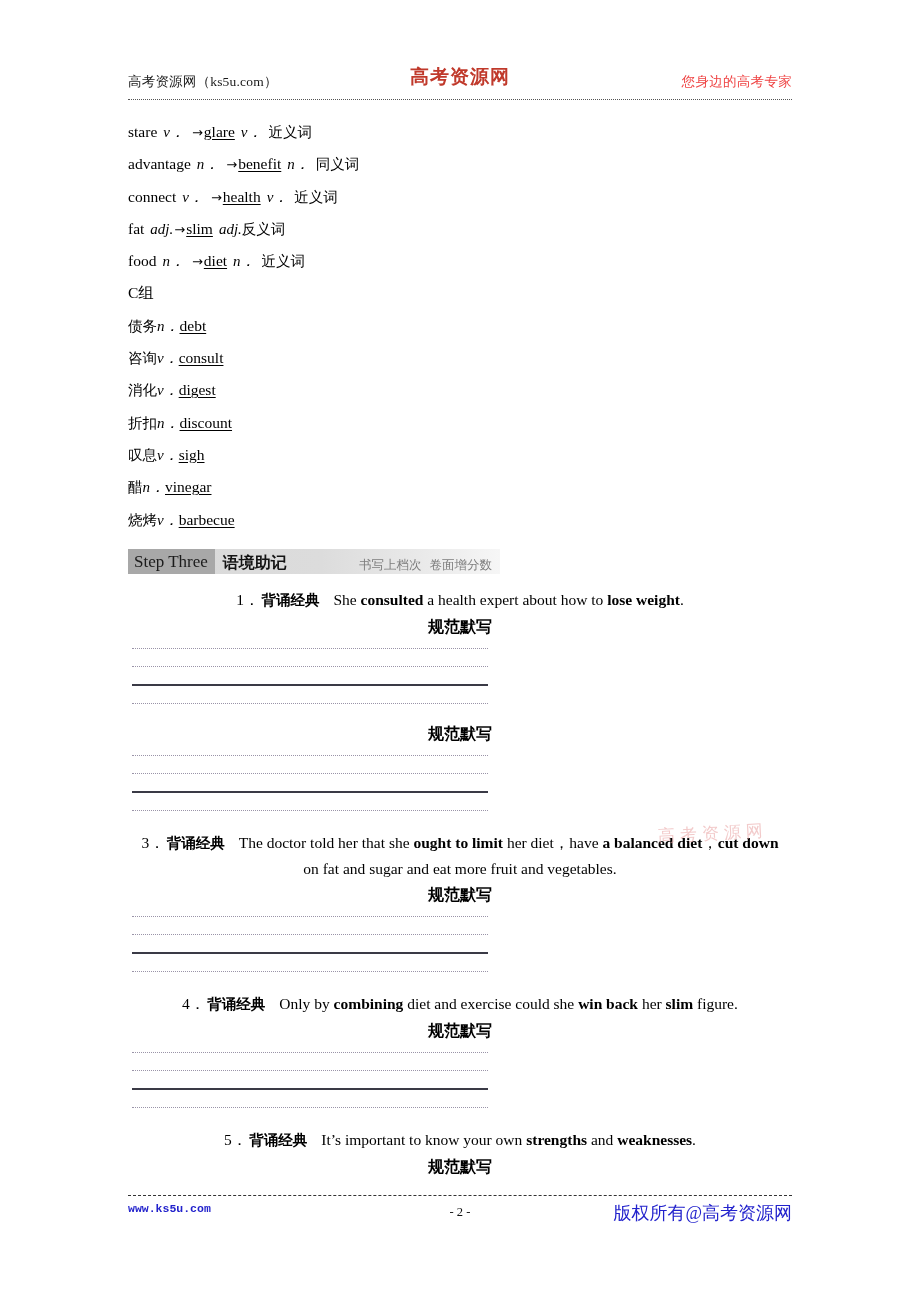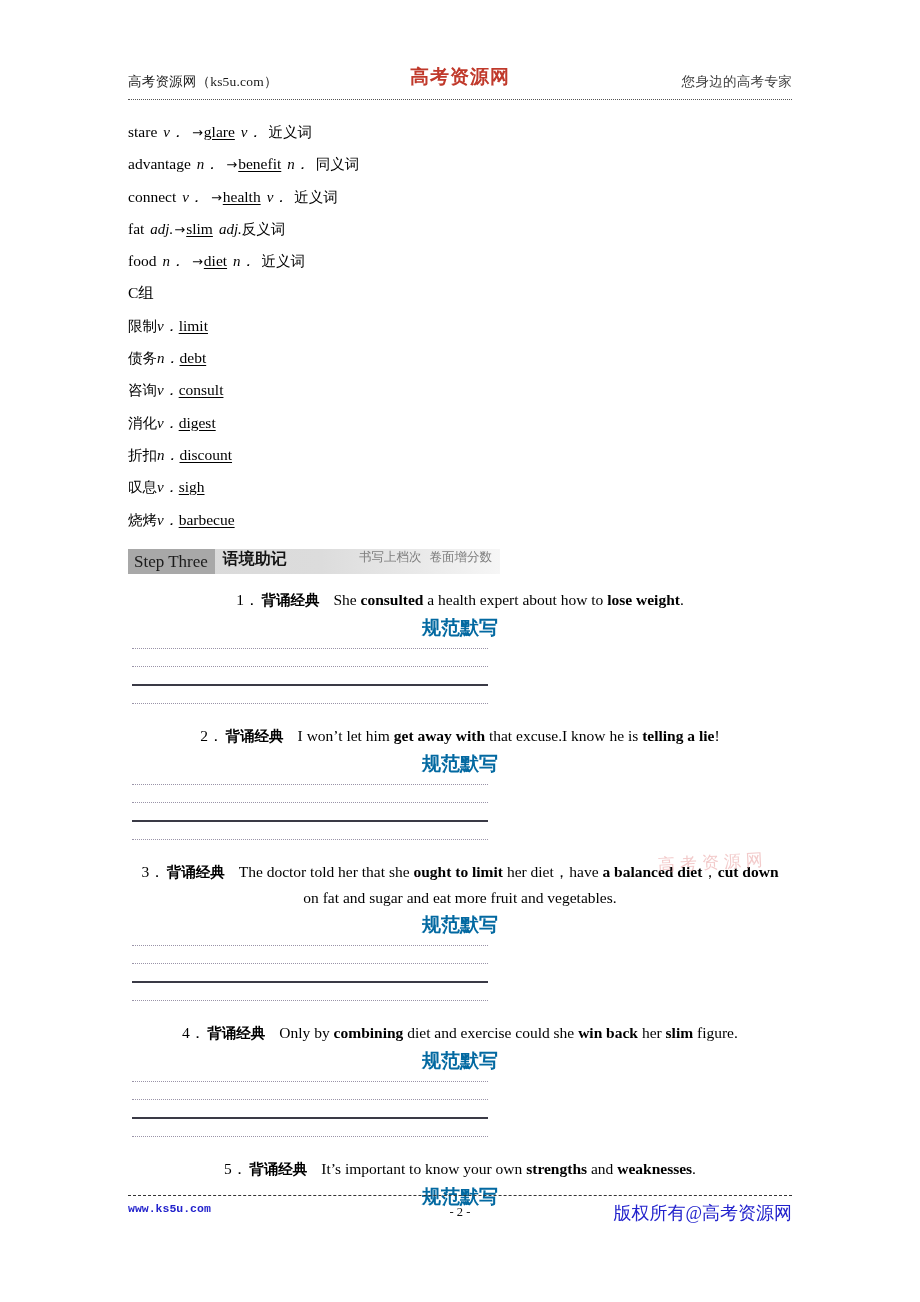--- a/index.html
+++ b/index.html
@@ -52,21 +52,21 @@
     color: #c0392b;
     letter-spacing: 1px;
     white-space: nowrap;
   }
   .hdr-right {
     position: absolute;
     right: 0;
     top: 9px;
     font-family: "Liberation Serif", "DejaVu Serif", serif;
     font-size: 13.5px;
-    color: #404040;
+    color: #ef4444;
     letter-spacing: 0.3px;
     white-space: nowrap;
   }
   .hdr-rule {
     position: absolute;
     left: 128px;
     top: 87px;
     width: 664px;
     height: 0;
     border-top: 1px dotted #555;
@@ -182,21 +182,21 @@
   }
 
   
   .step-banner {
     position: relative;
     margin-top: 13px;
     height: 25px;
     width: 372px;
     background: linear-gradient(to right, #d9d9d9 0%, #dcdcdc 52%, #e9e9e9 78%, #f6f6f6 100%);
     display: flex;
-    align-items: flex-start;
+    align-items: flex-end;
     overflow: hidden;
   }
   .step-chip {
     height: 25px;
     line-height: 25px;
     padding: 0 7px 0 6px;
     background: #a8a8a8;
     color: #1b1b1b;
     font-family: "Liberation Serif", "DejaVu Serif", serif;
     font-size: 17px;
@@ -238,23 +238,23 @@
     font-weight: bold;
     padding-left: 2px;
   }
   .item-sentence .body { padding-left: 14px; }
   .item-sentence b { font-weight: bold; }
   .item-sentence .cont { display: block; }
 
   .item-label {
     margin-top: 3px;
     font-family: "DejaVu Sans", "Liberation Sans", sans-serif;
-    font-size: 19px;
+    font-size: 16px;
     font-weight: bold;
-    color: #0369a1;
+    color: #000000;
     line-height: 22px;
   }
 
   
   .writing-lines {
     position: relative;
     width: 356px;
     height: 62px;
     margin-top: 10px;
     margin-left: 4px;
@@ -324,36 +324,36 @@
         <span class="en">food</span><span class="sp"></span><span class="pos">n．</span><span class="sp"></span><span class="arrow">→</span><span class="ul">diet</span><span class="sp"></span><span class="pos">n．</span><span class="sp"></span><span class="cn">近义词</span>
       </div>
     </div>
 
     <div class="grouphead">
       <span class="lat">C</span><span class="sp"></span><span>组</span>
     </div>
 
     <div>
       <div class="cnline">
-        <span class="cn">限制</span><span class="sp"></span><span class="sp"></span><span class="pos">v．</span><span class="sp"></span><span class="ul">limit</span>
-      </div>
-      <div class="cnline">
         <span class="cn">债务</span><span class="sp"></span><span class="pos">n．</span><span class="sp"></span><span class="ul">debt</span>
       </div>
       <div class="cnline">
         <span class="cn">咨询</span><span class="sp"></span><span class="pos">v．</span><span class="sp"></span><span class="ul">consult</span>
       </div>
       <div class="cnline">
         <span class="cn">消化</span><span class="sp"></span><span class="pos">v．</span><span class="sp"></span><span class="ul">digest</span>
       </div>
       <div class="cnline">
         <span class="cn">折扣</span><span class="sp"></span><span class="pos">n．</span><span class="sp"></span><span class="ul">discount</span>
       </div>
       <div class="cnline">
         <span class="cn">叹息</span><span class="sp"></span><span class="pos">v．</span><span class="sp"></span><span class="ul">sigh</span>
+      </div>
+      <div class="cnline">
+        <span class="cn">醋</span><span class="sp"></span><span class="sp"></span><span class="pos">n．</span><span class="sp"></span><span class="sp"></span><span class="ul">vinegar</span>
       </div>
       <div class="cnline">
         <span class="cn">烧烤</span><span class="sp"></span><span class="pos">v．</span><span class="sp"></span><span class="ul">barbecue</span>
       </div>
     </div>
 
     <div class="step-banner">
       <div class="step-chip">Step Three</div>
       <div class="step-title">语境助记</div>
       <div class="step-tags">
@@ -368,23 +368,20 @@
       <div class="item-label">规范默写</div>
       <div class="writing-lines">
         <div class="wl dot wl-1"></div>
         <div class="wl dot wl-2"></div>
         <div class="wl solid wl-3"></div>
         <div class="wl dot wl-4"></div>
       </div>
     </div>
 
     <div class="item">
-      <div class="item-sentence">
-        <span class="num">2．</span><span class="tag">背诵经典</span><span class="body"><span>I won’t let him </span><b>get away with</b><span> that excuse.I know he is </span><b>telling a lie</b><span>!</span></span>
-      </div>
       <div class="item-label">规范默写</div>
       <div class="writing-lines">
         <div class="wl dot wl-1"></div>
         <div class="wl dot wl-2"></div>
         <div class="wl solid wl-3"></div>
         <div class="wl dot wl-4"></div>
       </div>
     </div>
 
     <div class="item">

